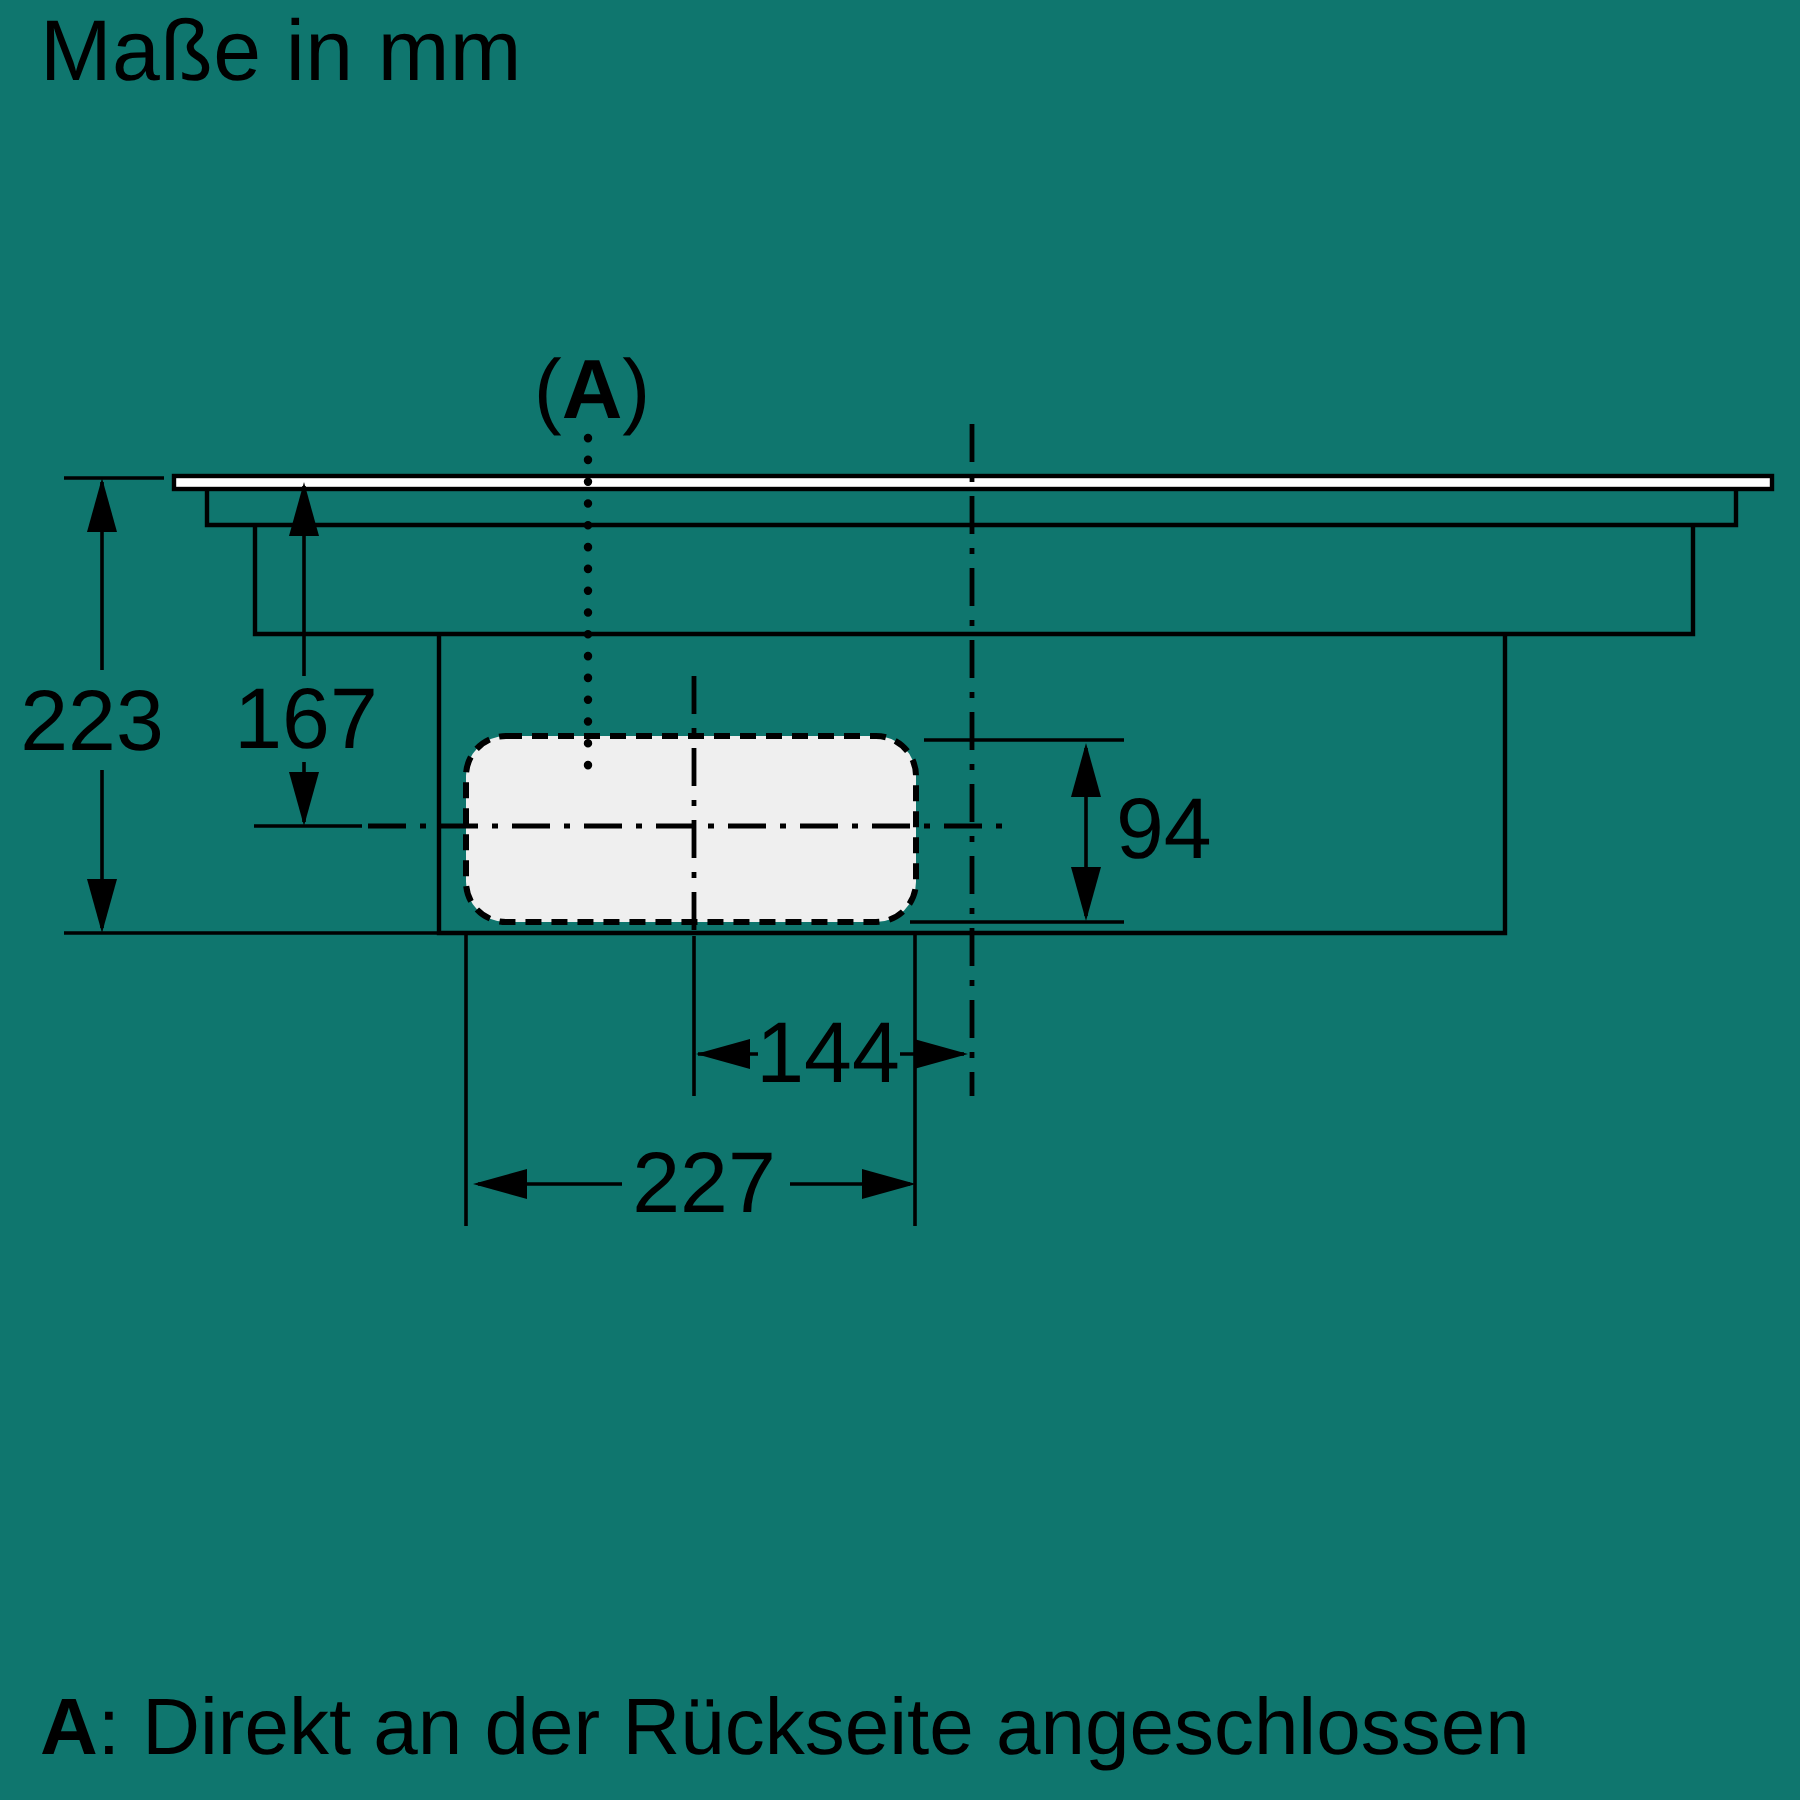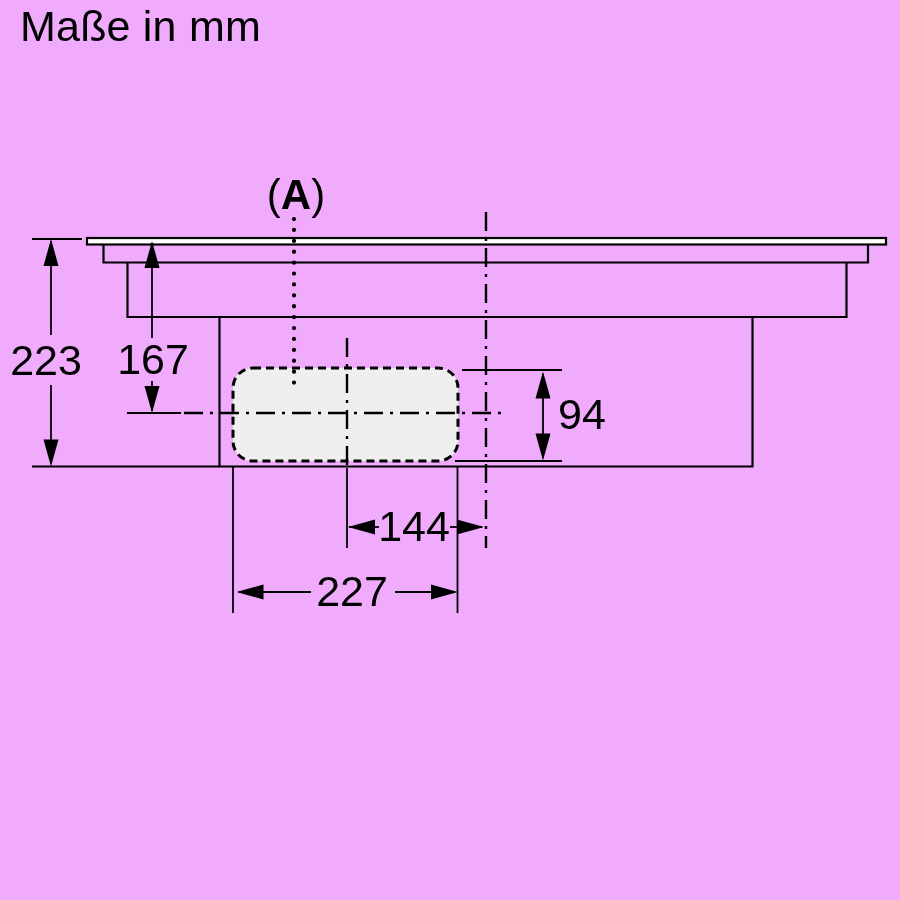--- a/index.html
+++ b/index.html
@@ -5,21 +5,21 @@
   html, body {
     margin: 0;
     padding: 0;
     background: #ffffff;
     font-family: "Liberation Sans", sans-serif;
   }
   .stage {
     position: relative;
     width: 900px;
     height: 900px;
-    background: #f0abfc;
+    background: #0f766e;
     overflow: hidden;
     color: #000;
   }
   .header {
     position: absolute;
     left: 20px;
     top: 3px;
     font-size: 43px;
     line-height: 46px;
     color: #000;
@@ -133,14 +133,17 @@
       <line class="thin" x1="239" y1="592" x2="311" y2="592"></line>
       <line class="thin" x1="395" y1="592" x2="455" y2="592"></line>
       <polygon class="arrow" points="236.5,592 263.5,584.5 263.5,599.5"></polygon>
       <polygon class="arrow" points="458,592 431,584.5 431,599.5"></polygon>
       <text x="352" y="606" text-anchor="middle">227</text>
     </g>
 
     <text class="callout-text" x="296" y="209" text-anchor="middle"><tspan>(</tspan><tspan class="callout-letter">A</tspan><tspan>)</tspan></text>
   </svg>
 
+  <div class="footnote">
+    <span class="bold">A</span><span>: Direkt an der Rückseite angeschlossen</span>
+  </div>
 
 </div>
 
 </body></html>

